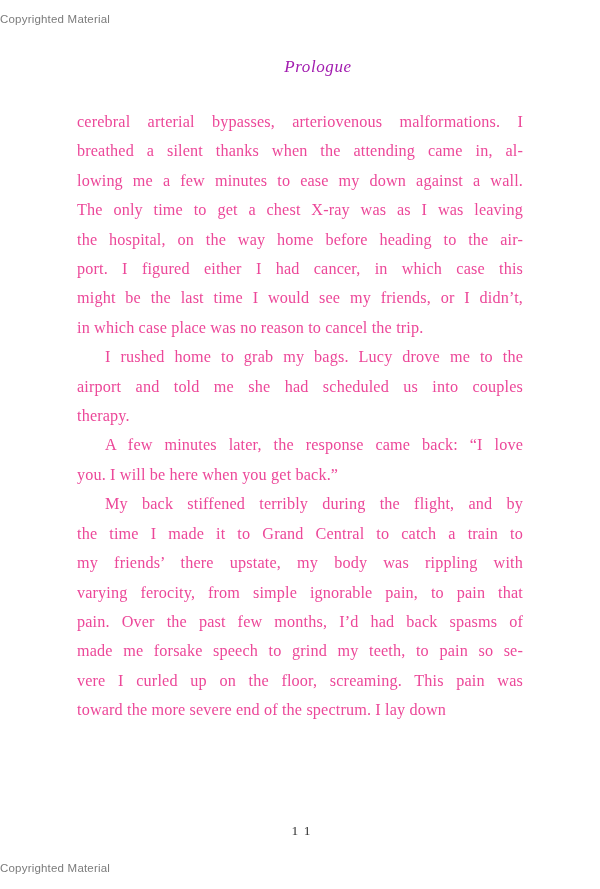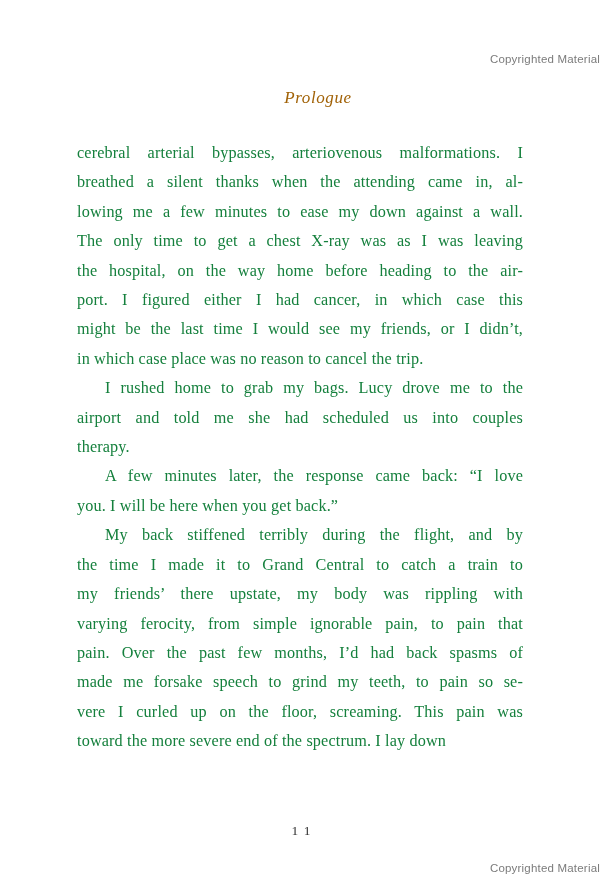--- a/index.html
+++ b/index.html
@@ -10,52 +10,51 @@
   .page {
     position: relative;
     width: 600px;
     height: 889px;
     background: #ffffff;
     overflow: hidden;
     font-family: "Liberation Serif", serif;
     color: #1e1e1e;
   }
   .notice {
-    text-align: right;
+    text-align: left;
     font-family: "Liberation Sans", sans-serif;
     font-size: 11.5px;
     color: #7b7b7b;
     letter-spacing: 0.2px;
-    margin-top: 40px;
   }
   .notice.top {
     padding-top: 13px;
   }
   .notice.bottom {
     position: absolute;
     left: 0;
     right: 0;
     bottom: 15px;
   }
   .chapter-title {
-    margin-top: 23px;
+    margin-top: 32px;
     text-align: center;
     font-style: italic;
     font-size: 17px;
     letter-spacing: 0.6px;
-    color: #a16207;
+    color: #a21caf;
     padding-left: 36px;
   }
   .body-text {
     width: 446px;
     margin: 31px auto 12px auto;
     font-size: 16.2px;
     line-height: 29.4px;
     letter-spacing: 0.15px;
-    color: #15803d;
+    color: #ec4899;
   }
   .line {
     text-align: justify;
     text-align-last: justify;
     white-space: normal;
   }
   .line.last {
     text-align-last: left;
   }
   .line.indent {

